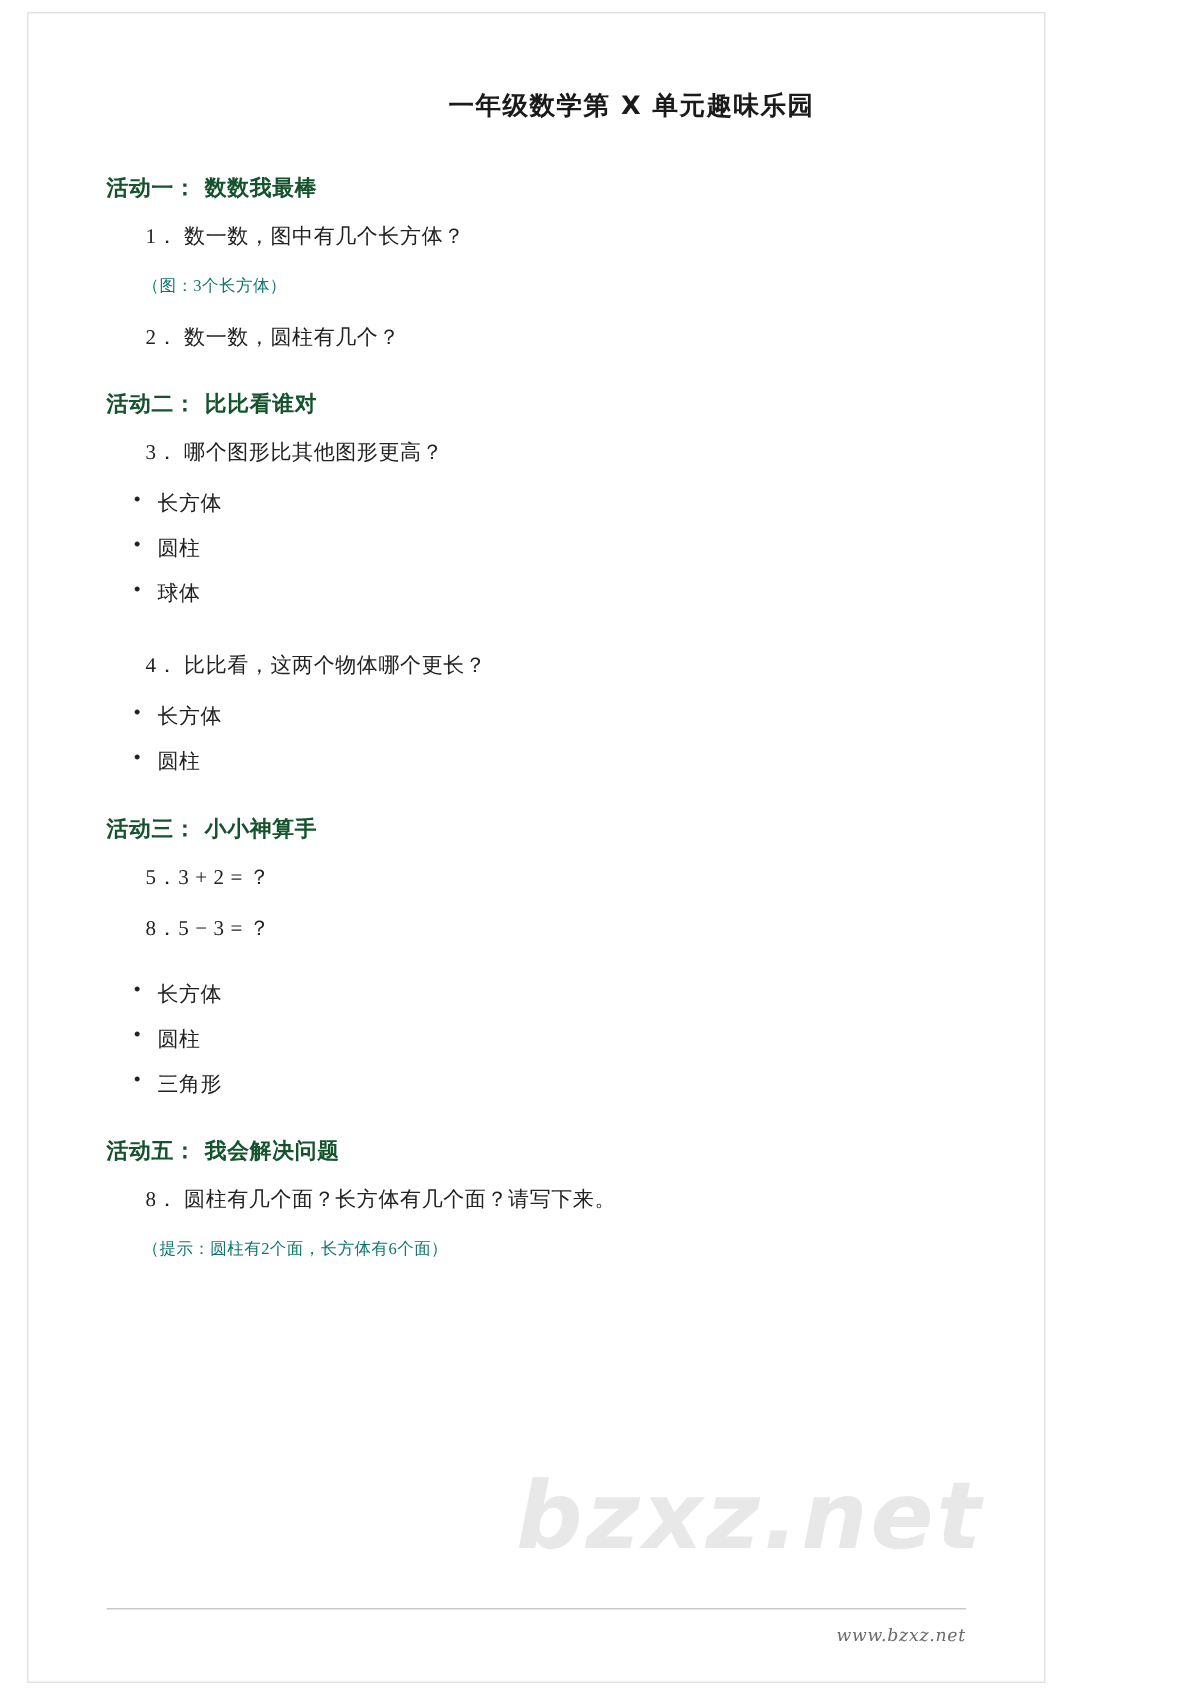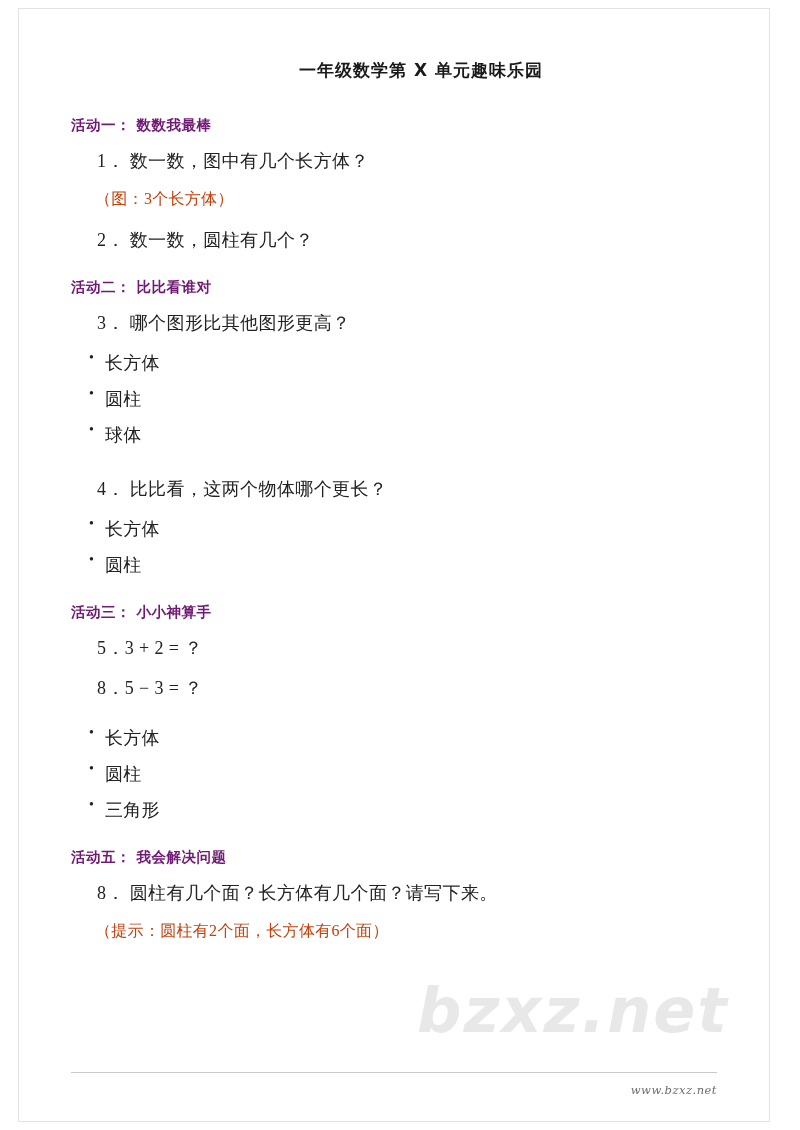--- a/index.html
+++ b/index.html
@@ -16,21 +16,21 @@
     height: 1130px;
     margin: 0 auto;
     background: #ffffff;
     overflow: hidden;
     box-sizing: border-box;
   }
   .sheet {
     position: absolute;
     left: 18px;
     top: 8px;
-    width: 752px;
+    width: 679px;
     height: 1114px;
     background: #ffffff;
     border: 1px solid #e2e2e2;
     box-sizing: border-box;
   }
   .content {
     position: absolute;
     left: 52px;
     top: 50px;
     width: 700px;
@@ -41,47 +41,47 @@
     font-size: 17px;
     font-weight: bold;
     color: #1a1a1a;
     letter-spacing: 1px;
     margin: 0 0 34px 0;
   }
   .section-head {
     font-family: "DejaVu Sans", "Liberation Sans", sans-serif;
     font-size: 14.5px;
     font-weight: bold;
-    color: #701a75;
+    color: #14532d;
     letter-spacing: 0.5px;
     margin: 1px 0 14px 0;
   }
   .section {
     margin-bottom: 26px;
   }
   .q {
-    font-size: 18px;
+    font-size: 14px;
     color: #222;
     margin: 4px 0 16px 26px;
     letter-spacing: 0.4px;
   }
   .note {
-    font-size: 16px;
-    color: #c2410c;
+    font-size: 11px;
+    color: #0f766e;
     margin: 0 0 18px 24px;
     letter-spacing: 0.3px;
   }
   ul.choices {
     list-style: none;
     margin: 0 0 16px 0;
     padding: 0;
   }
   ul.choices li {
     position: relative;
-    font-size: 18px;
+    font-size: 14px;
     color: #222;
     margin: 0 0 12px 18px;
     padding-left: 16px;
     letter-spacing: 0.3px;
   }
   ul.choices li::before {
     content: "\2022";
     position: absolute;
     left: 0;
     top: -1px;

